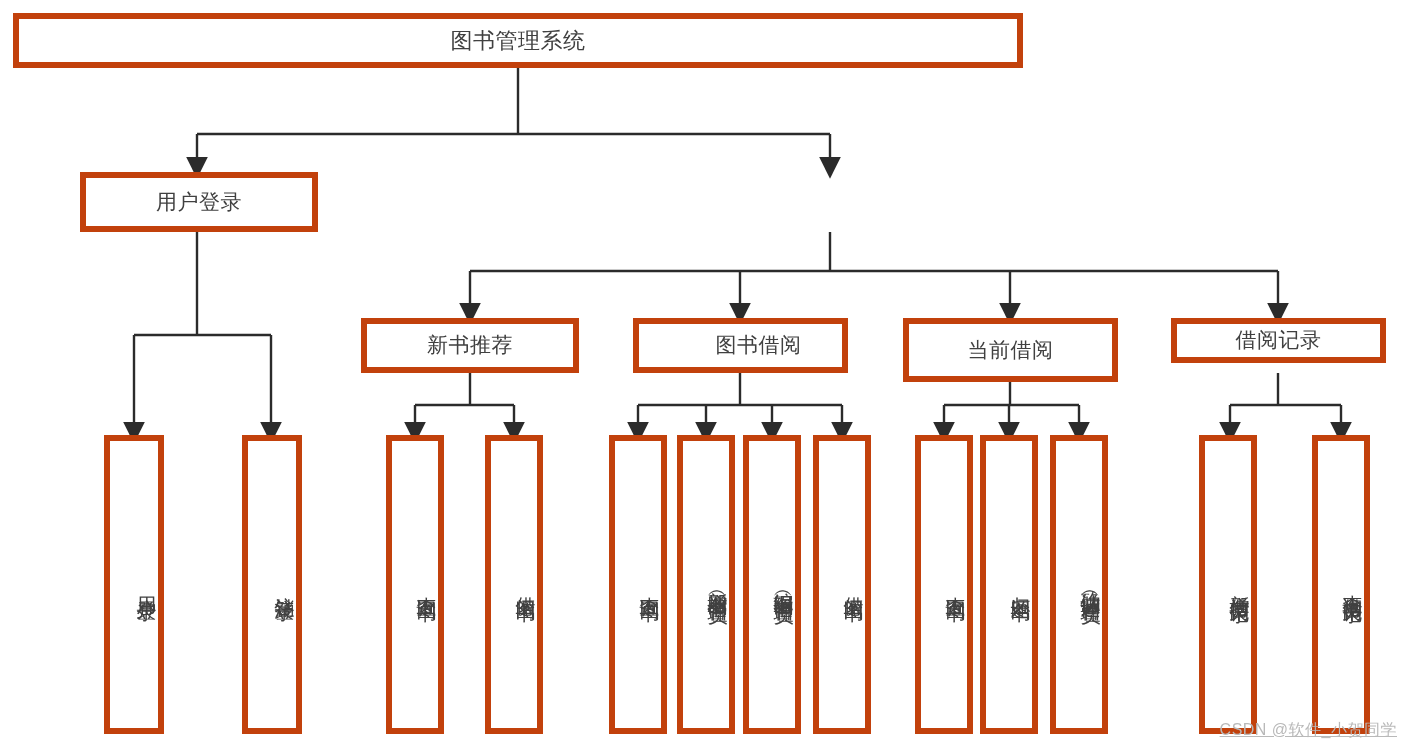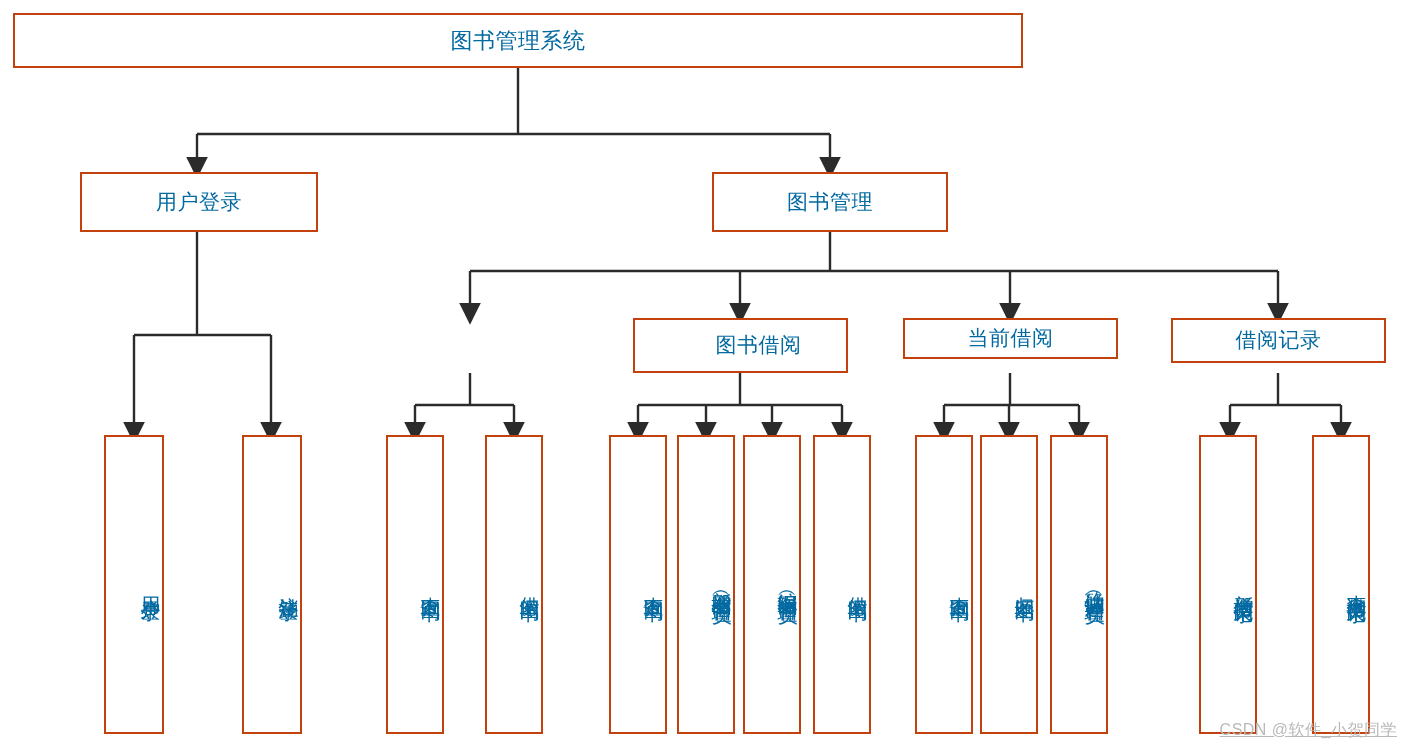--- a/index.html
+++ b/index.html
@@ -22,26 +22,26 @@
     position: absolute;
     left: 0;
     top: 0;
     width: 1405px;
     height: 747px;
     pointer-events: none;
   }
   .node {
     position: absolute;
     box-sizing: border-box;
-    border: 2px solid #c2410c;
+    border: 6px solid #c2410c;
     background: #ffffff;
     display: flex;
     align-items: center;
     justify-content: center;
-    color: #0369a1;
+    color: #404040;
     line-height: 1.18;
     text-align: center;
   }
   .node-h {
     font-size: 21px;
     letter-spacing: 0.5px;
   }
   .node-root {
     font-size: 22px;
   }
@@ -125,28 +125,28 @@
     </g>
   </svg>
 
   <div class="node node-h node-root" style="left:13px; top:13px; width:1010px; height:55px;">
     <span>图书管理系统</span>
   </div>
 
   <div class="node node-h" style="left:80px; top:172px; width:238px; height:60px;">
     <span>用户登录</span>
   </div>
-  <div class="node node-h" style="left:712px; top:172px; width:236px; height:60px;">
-    <span>图书管理</span>
+
+  <div class="node node-h" style="left:361px; top:318px; width:218px; height:55px;">
+    <span>新书推荐</span>
   </div>
-
   <div class="node node-h" style="left:633px; top:318px; width:215px; height:55px;padding-left:36px;">
     <span>图书借阅</span>
   </div>
-  <div class="node node-h" style="left:903px; top:318px; width:215px; height:41px;">
+  <div class="node node-h" style="left:903px; top:318px; width:215px; height:64px;">
     <span>当前借阅</span>
   </div>
   <div class="node node-h" style="left:1171px; top:318px; width:215px; height:45px;">
     <span>借阅记录</span>
   </div>
 
   <div class="node node-v" style="left:104px; top:435px; width:60px; height:299px;">
     <span class="vtext">用户登录</span>
   </div>
   <div class="node node-v" style="left:242px; top:435px; width:60px; height:299px;">

